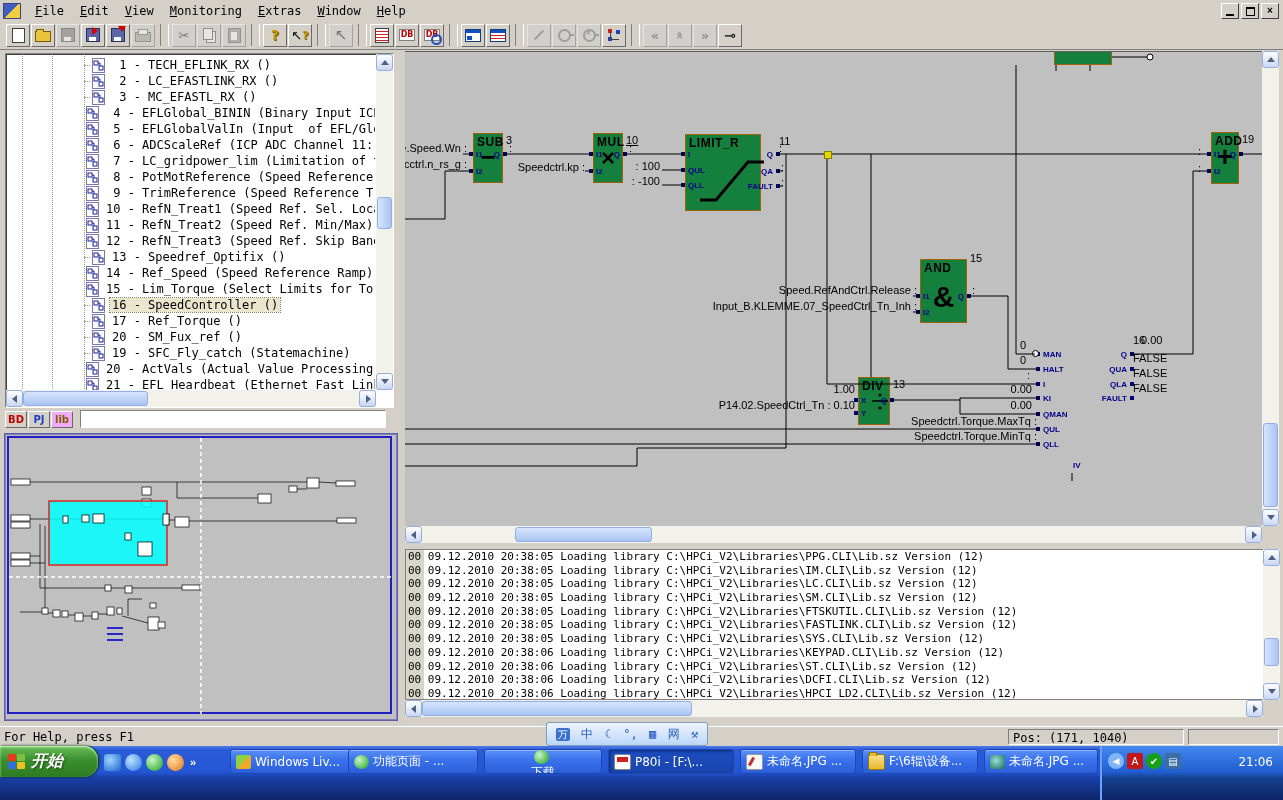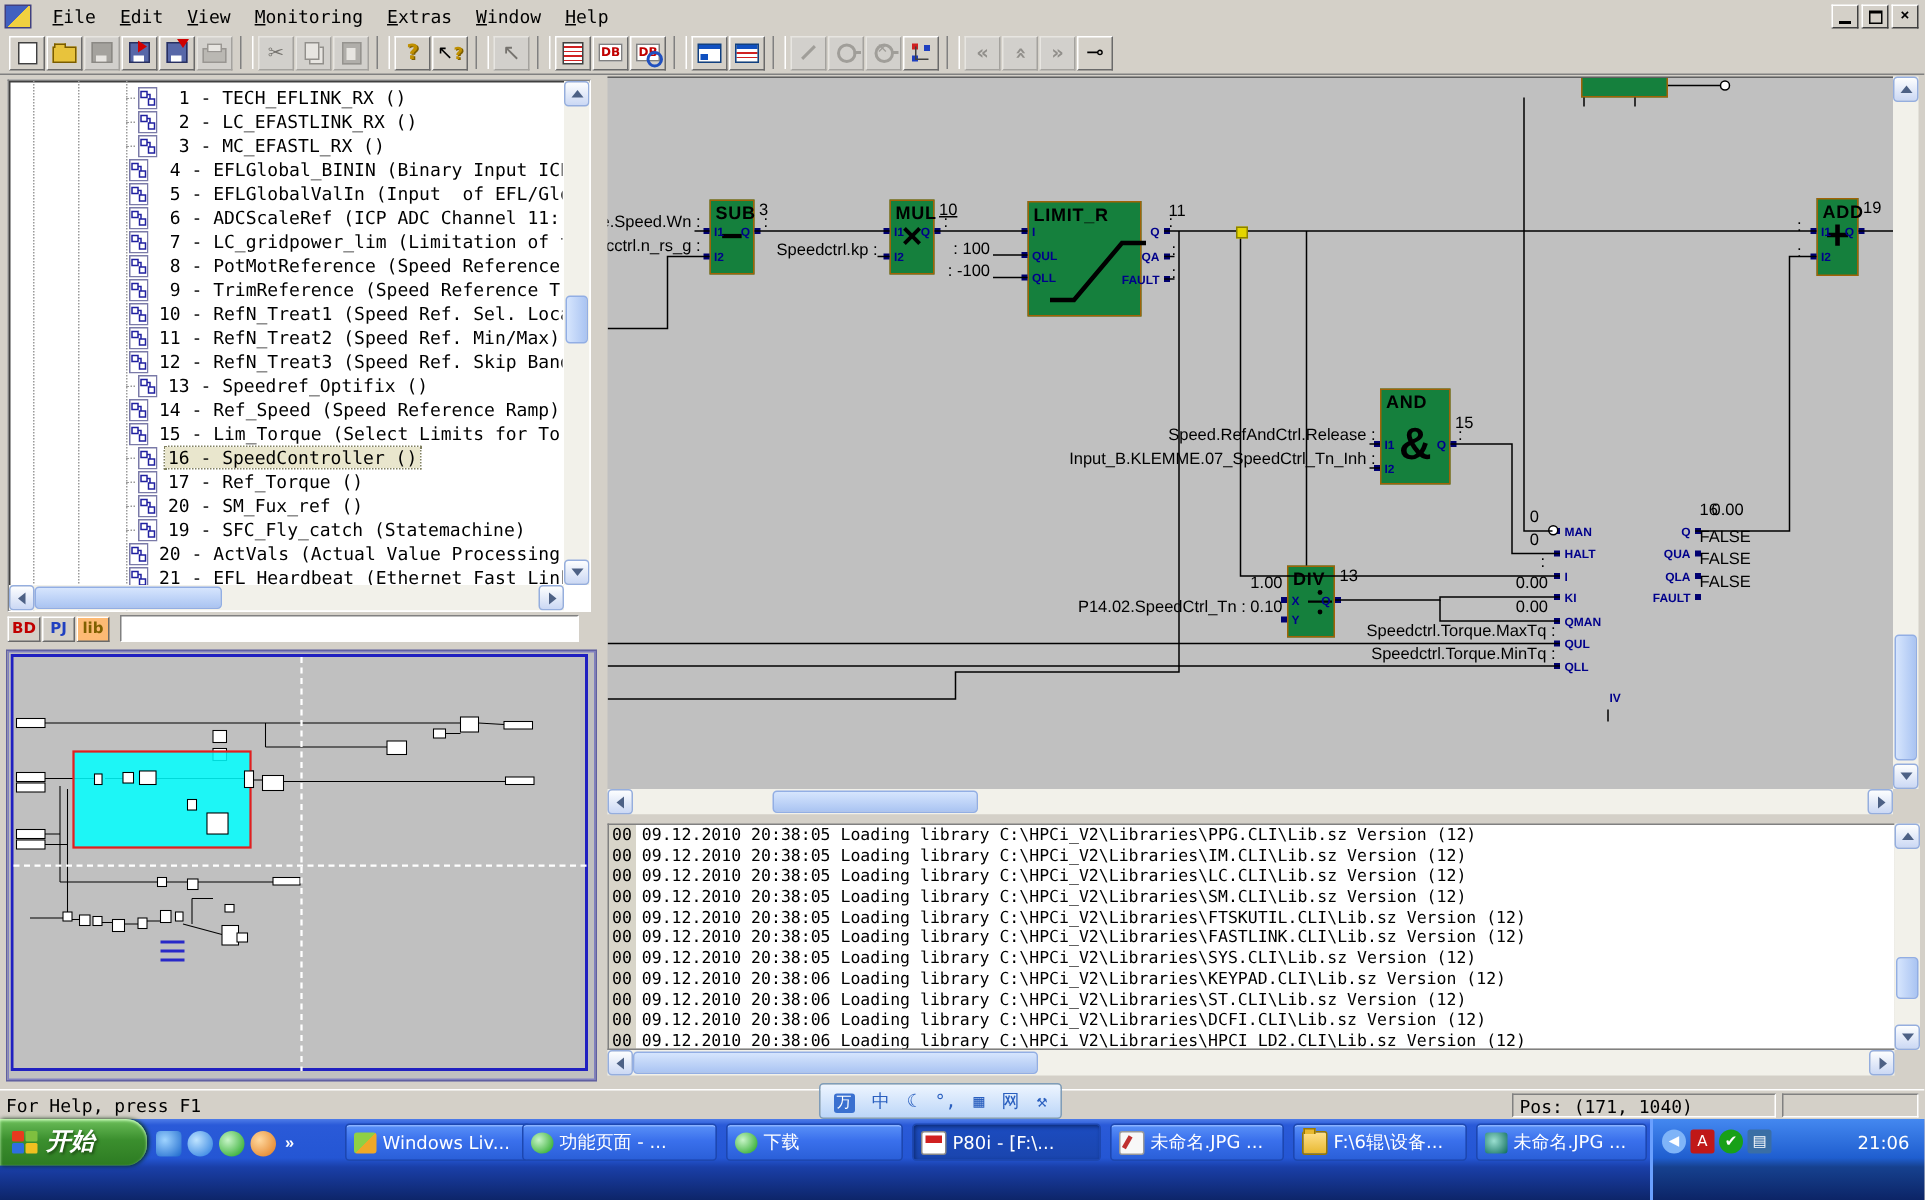--- a/index.html
+++ b/index.html
@@ -70,21 +70,21 @@
   .sb-thumb.h{top:1px;height:15px;background:linear-gradient(#d6e5fd,#aac4f2)}
   .tri{position:absolute;width:0;height:0;left:4px;top:5px}
   .tri.up{border-left:4px solid transparent;border-right:4px solid transparent;border-bottom:5px solid #4d6185}
   .tri.down{border-left:4px solid transparent;border-right:4px solid transparent;border-top:5px solid #4d6185}
   .tri.left{border-top:4px solid transparent;border-bottom:4px solid transparent;border-right:5px solid #4d6185;left:5px;top:4px}
   .tri.right{border-top:4px solid transparent;border-bottom:4px solid transparent;border-left:5px solid #4d6185;left:6px;top:4px}
   
   .tabs-row{position:absolute;left:5px;top:408px;width:392px;height:22px;display:flex;align-items:center}
   .mini-tab{width:22px;height:17px;margin-right:1px;border:1px solid;border-color:#fff #6a6a6a #6a6a6a #fff;background:#d4d0c8;font-size:10px;font-weight:bold;font-family:"DejaVu Sans",sans-serif;display:flex;align-items:center;justify-content:center;padding:0}
   .mini-tab.bd{color:#c00000}.mini-tab.pj{color:#2040c0}
-  .mini-tab.lib{color:#806000;background:#fdba74}
+  .mini-tab.lib{color:#806000;background:#f0abfc}
   .tree-filter{margin-left:6px;width:300px;height:16px;border:1px solid;border-color:#808080 #fff #fff #808080;background:#fff;font-size:11px;padding:0 2px}
   
   .overview{position:absolute;left:4px;top:433px;width:392px;height:286px;background:#c0c0c0;border:1px solid #6060a0;box-shadow:0 0 0 1px #8080c0 inset}
   .overview svg{position:absolute;left:2px;top:2px}
   
   .canvas{position:absolute;left:405px;top:51px;width:857px;height:475px;background:#c0c0c0;overflow:hidden;border-top:1px solid #606060}
   .blk{position:absolute;background:#15803d;border:1px solid #a16207;box-sizing:border-box}
   .blk-name{position:absolute;top:1px;left:3px;font-weight:bold;font-size:12px;letter-spacing:.5px;color:#000;font-family:"Liberation Sans",sans-serif}
   .blk-num{position:absolute;font-size:11px;color:#000;white-space:nowrap}
   .blk-sym{position:absolute;left:0;width:100%;text-align:center;font-weight:bold;color:#000;line-height:1}
@@ -527,21 +527,21 @@
     <span class="pin r" style="left: 368px; top: 98px;">Q</span>
     <i class="pinsq" style="left: 371px; top: 100px;"></i>
     <span class="pin r" style="left: 368px; top: 115px;">QA</span>
     <i class="pinsq" style="left: 371px; top: 117px;"></i>
     <span class="pin r" style="left: 368px; top: 130px;">FAULT</span>
     <i class="pinsq" style="left: 371px; top: 132px;"></i>
     <div class="blk" style="left: 515px; top: 207px; width: 47px; height: 64px;">
       <span class="blk-name">AND</span>
       <span class="blk-sym" style="top:22px;font-size:30px">&amp;</span>
     </div>
-    <span class="blk-num" style="left: 565px; top: 224px;">15</span>
+    <span class="blk-num" style="left: 565px; top: 200px;">15</span>
     <span class="pin" style="left: 518px; top: 240px;">I1</span>
     <i class="pinsq" style="left: 511px; top: 242px;"></i>
     <span class="pin" style="left: 518px; top: 256px;">I2</span>
     <i class="pinsq" style="left: 511px; top: 258px;"></i>
     <span class="pin r" style="left: 559px; top: 240px;">Q</span>
     <i class="pinsq" style="left: 562px; top: 242px;"></i>
     <div class="blk" style="left: 453px; top: 325px; width: 32px; height: 48px;">
       <span class="blk-name">DIV</span>
       <svg width="30" height="46" style="position:absolute;left:0;top:0">
       <circle cx="21" cy="17" r="1.6"></circle>
@@ -743,21 +743,21 @@
     </div>
   <div id="taskbuttons">
       <button class="task-btn" style="left: 230px; width: 124px;">
         <span class="ticon wlm"></span>
         <span>Windows Liv...</span>
       </button>
       <button class="task-btn" style="left: 348px; width: 130px;">
         <span class="ticon qqgreen"></span>
         <span>功能页面 - ...</span>
       </button>
-      <button class="task-btn" style="left: 484px; width: 118px;">
+      <button class="task-btn" style="left: 484px; width: 118px; flex-direction: column;">
         <span class="ticon qqgreen"></span>
         <span>下载</span>
       </button>
       <button class="task-btn active" style="left: 608px; width: 126px;">
         <span class="ticon p80i"></span>
         <span>P80i - [F:\...</span>
       </button>
       <button class="task-btn" style="left: 740px; width: 116px;">
         <span class="ticon paint"></span>
         <span>未命名.JPG ...</span>

